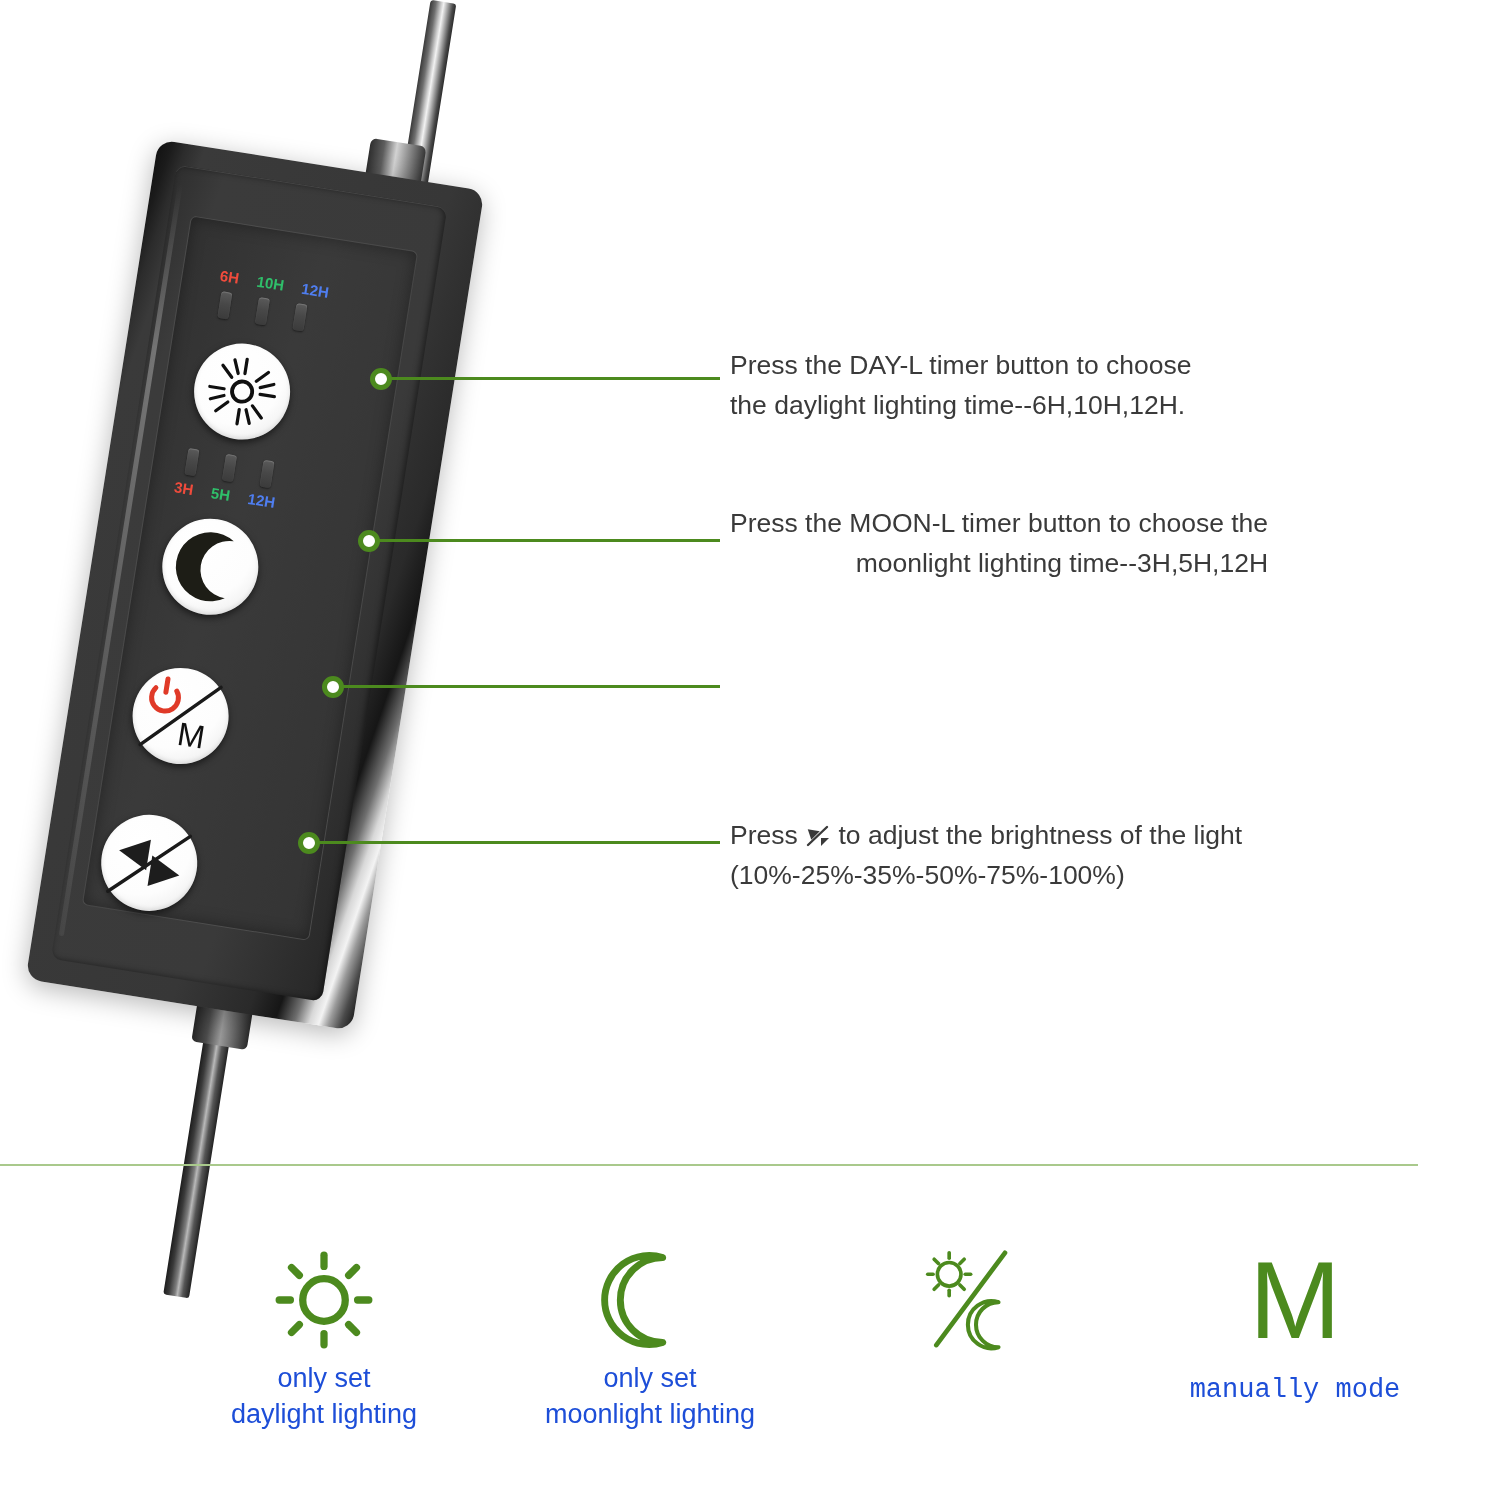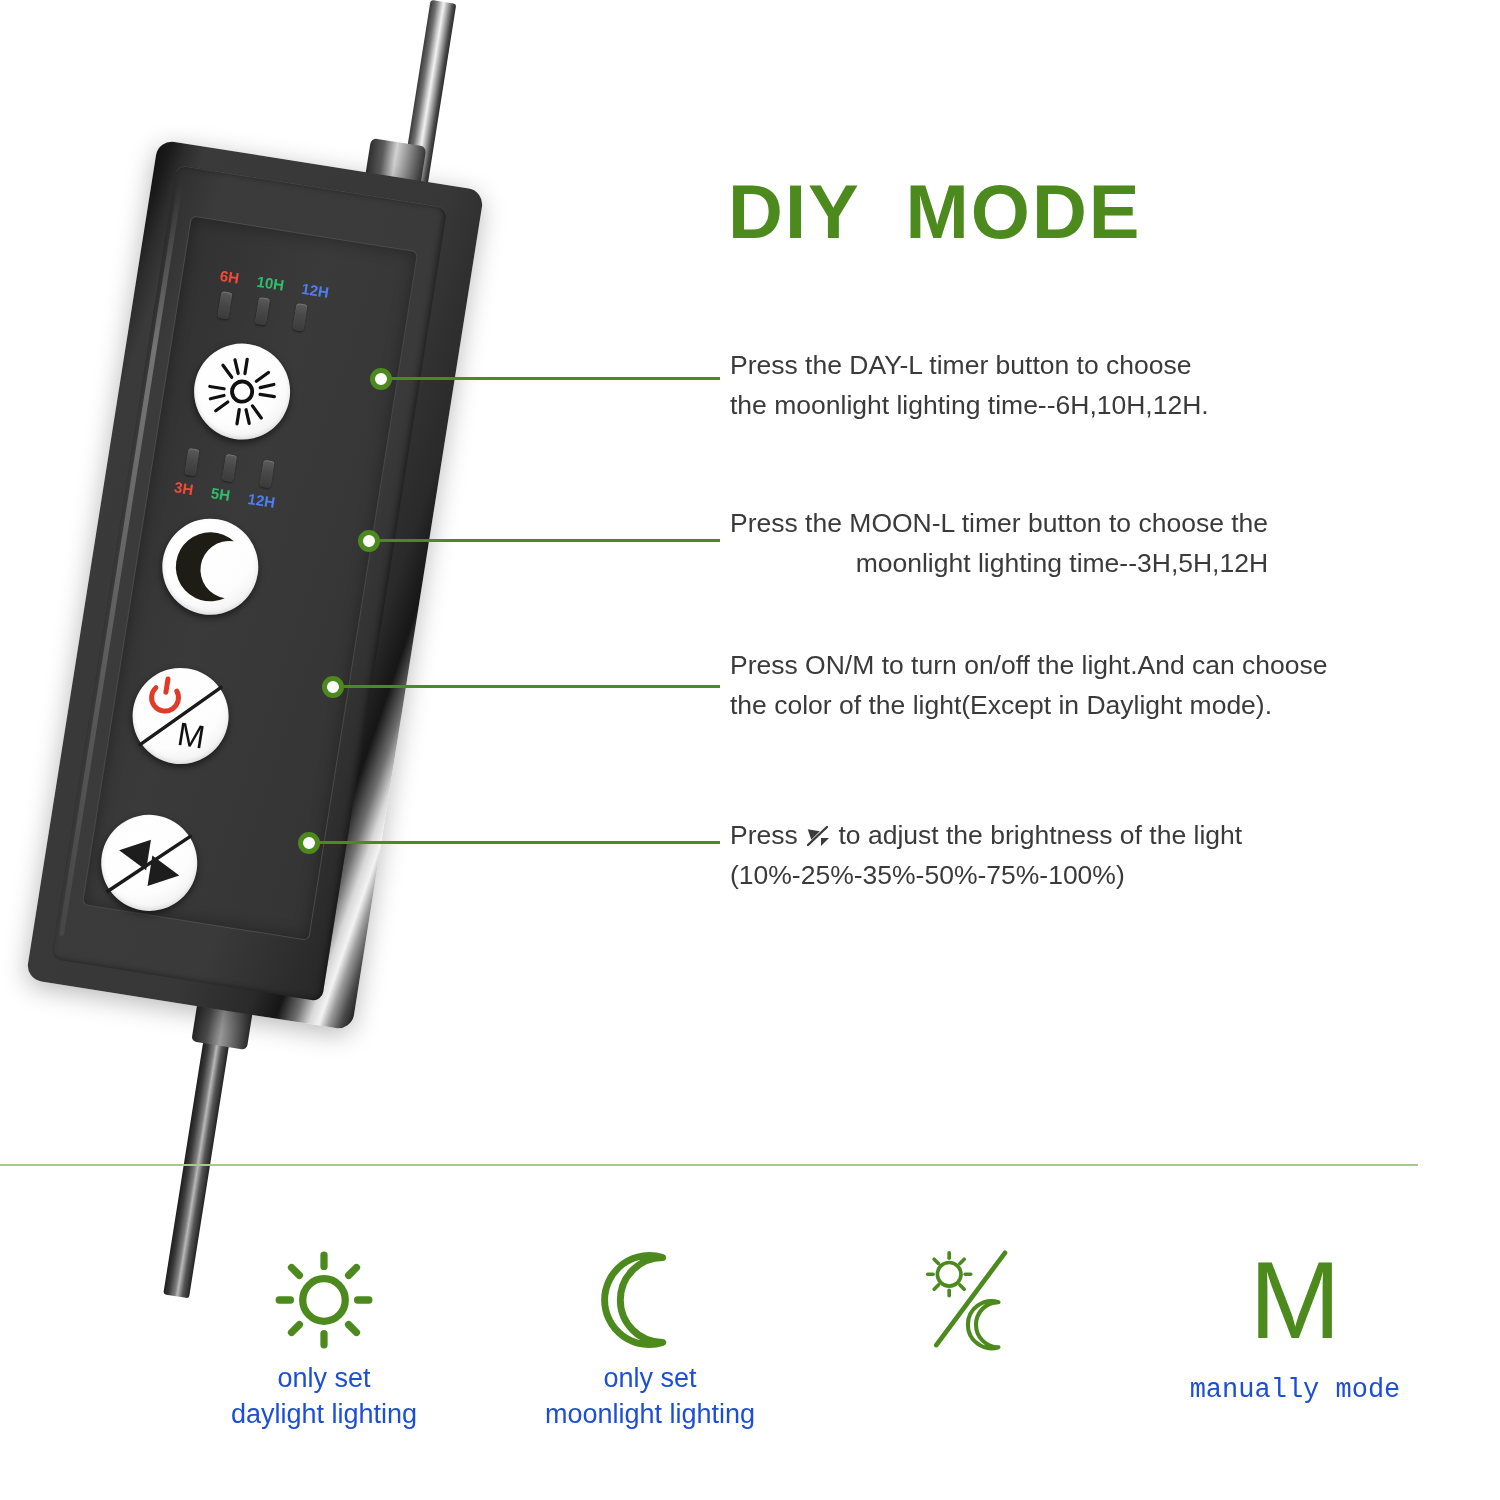--- a/index.html
+++ b/index.html
@@ -152,21 +152,20 @@
   .mode .icon { height: 120px; display: flex; align-items: center; justify-content: center; }
   .mode .cap {
     color: #1d4ed8; font-size: 27px; line-height: 36px; white-space: pre-line;
   }
 </style>
 </head>
 <body>
 
 <div id="page">
 
-  <div class="title">DIY  MODE</div>
 
   <div class="device-wrap">
     <div class="cable-top"></div>
     <div class="cable-top-boot"></div>
     <div class="cable-bot"></div>
     <div class="cable-bot-boot"></div>
 
     <div class="device-body">
       <div class="device-bevel"></div>
       <div class="device-inset"></div>
@@ -251,27 +250,25 @@
   <div class="conn-dot" style="left:358px; top:530px;"></div>
   <div class="conn-line" style="left:376px; top:539px; width:344px;"></div>
 
   <div class="conn-dot" style="left:322px; top:676px;"></div>
   <div class="conn-line" style="left:340px; top:685px; width:380px;"></div>
 
   <div class="conn-dot" style="left:298px; top:832px;"></div>
   <div class="conn-line" style="left:316px; top:841px; width:404px;"></div>
 
   <div class="callout" style="left:730px; top:345px;">Press the DAY-L timer button to choose
-the moonlight lighting time--6H,10H,12H.</div>
+the daylight lighting time--6H,10H,12H.</div>
 
   <div class="callout" style="left:730px; top:503px;text-align:right;">Press the MOON-L timer button to choose the
 moonlight lighting time--3H,5H,12H</div>
 
-  <div class="callout" style="left:730px; top:645px;">Press ON/M to turn on/off the light.And can choose
-the color of the light(Except in Daylight mode).</div>
 
   <div class="callout" style="left:730px; top:815px;"><span>Press </span><span class="glyph-bright"><svg viewBox="0 0 26 24" style="position:absolute;left:0;top:0;width:26px;height:24px;">
         <line x1="3" y1="21" x2="22" y2="3" stroke="#3a3a3a" stroke-width="2.4" stroke-linecap="round"></line>
         <polygon points="2,9 12,2 12,14" fill="#3a3a3a" transform="rotate(45 7 8)"></polygon>
         <polygon points="16,22 24,14 16,14" fill="#3a3a3a"></polygon>
       </svg></span><span> to adjust the brightness of the light
 (10%-25%-35%-50%-75%-100%)</span></div>
 
   <div class="divider"></div>
 

